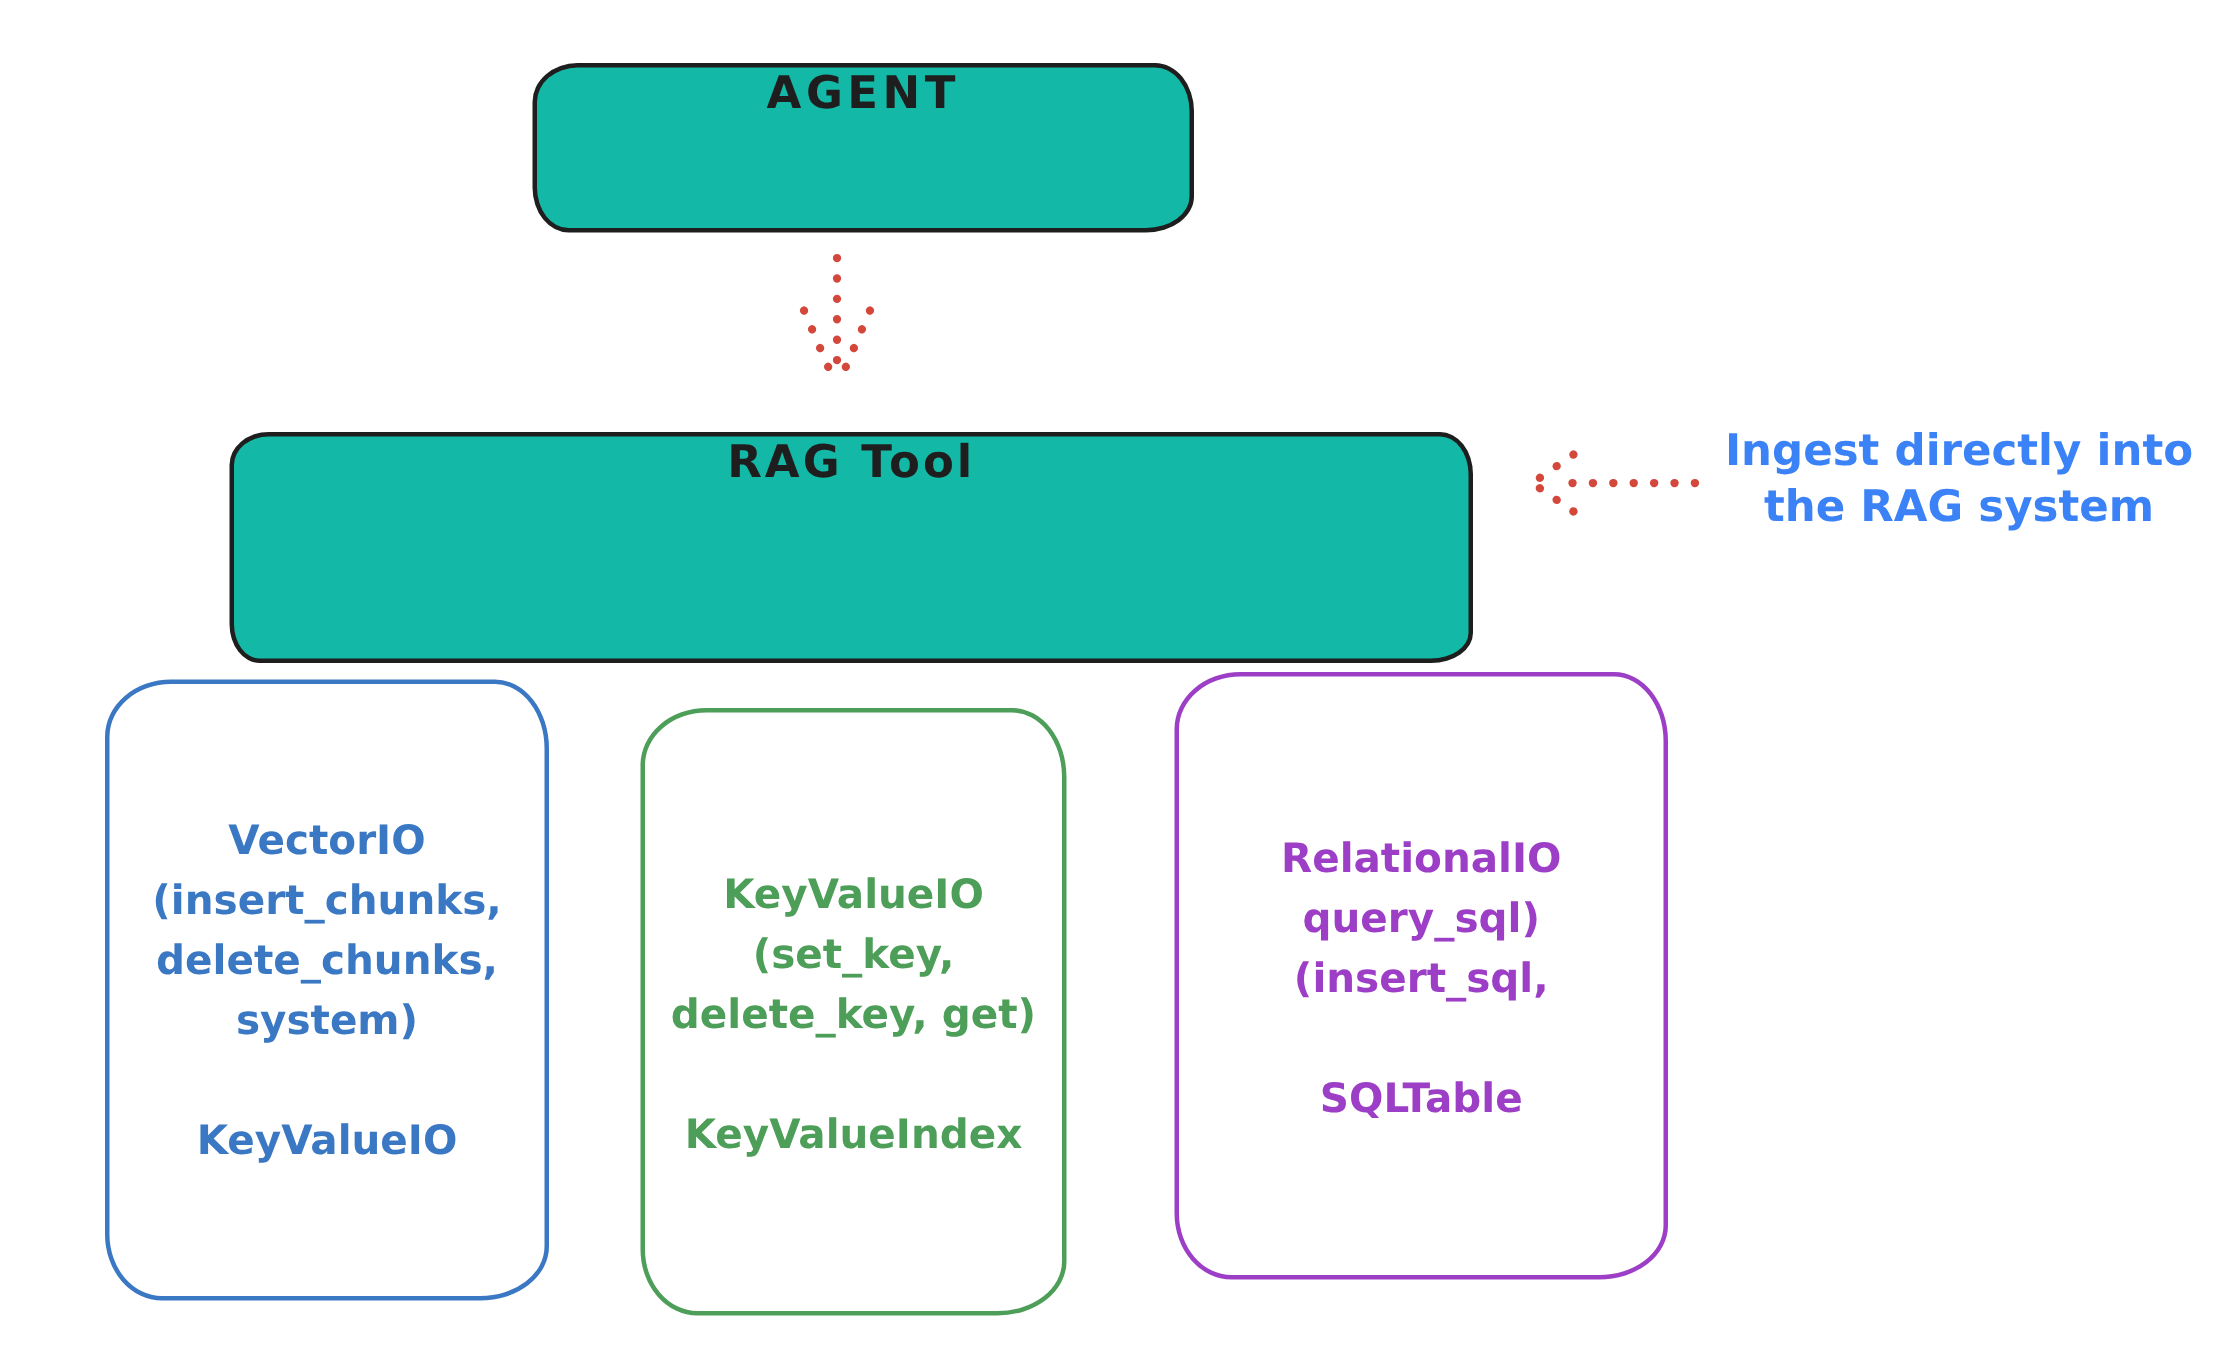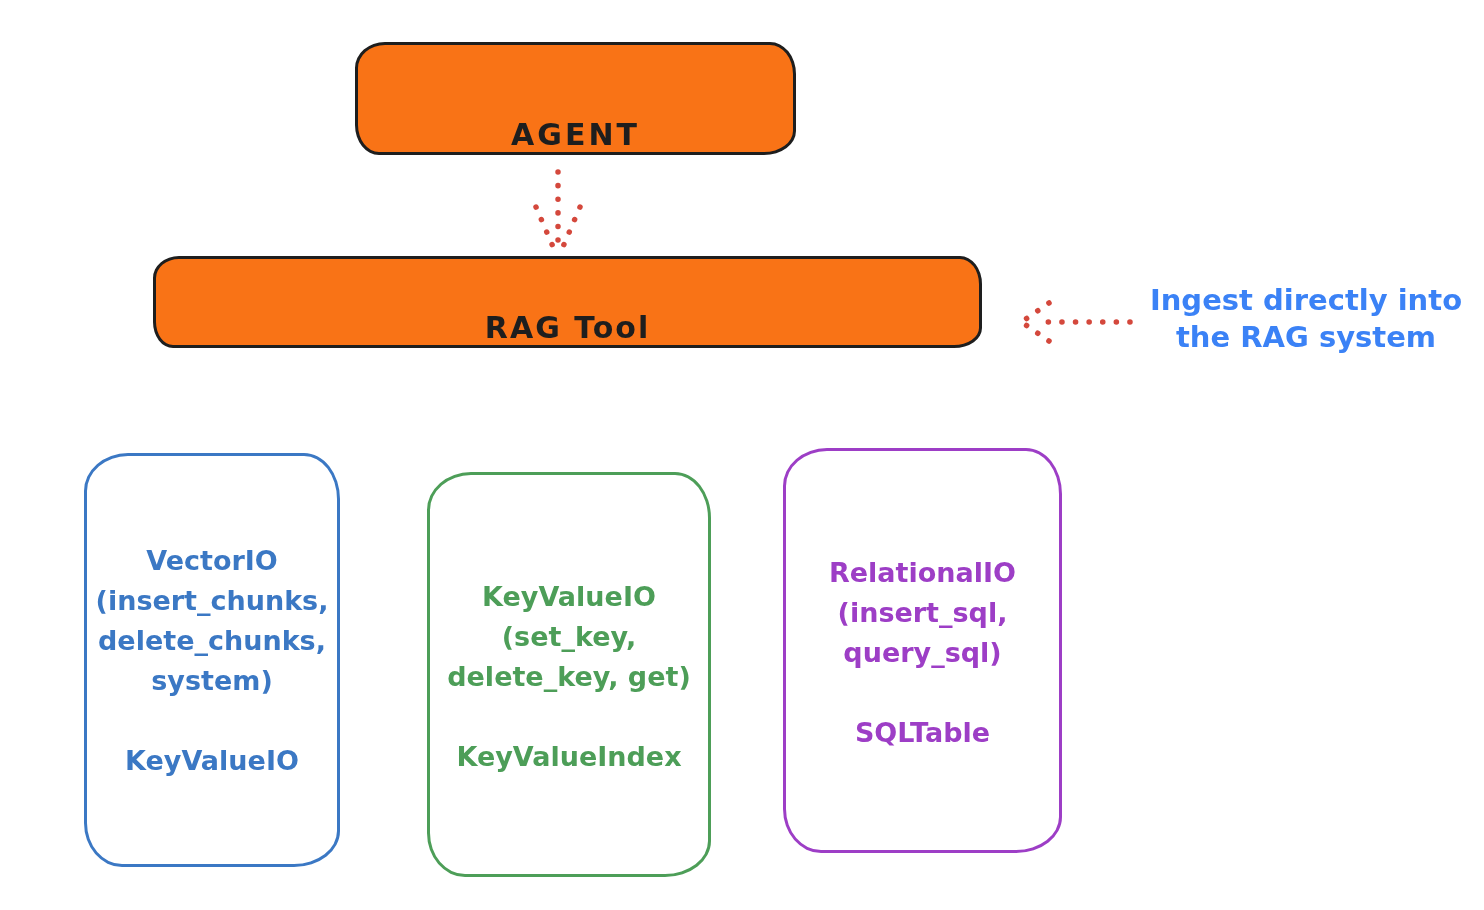--- a/index.html
+++ b/index.html
@@ -7,51 +7,51 @@
     position: relative;
     width: 1484px;
     height: 910px;
     background: #ffffff;
     font-family: "DejaVu Sans", sans-serif;
     overflow: hidden;
   }
   .sketchbox {
     position: absolute;
     border: 3.5px solid #1e1e1e;
-    background: #f97316;
+    background: #14b8a6;
     display: flex;
-    align-items: flex-end;
+    align-items: flex-start;
     justify-content: center;
     box-sizing: border-box;
   }
   .node-agent {
     left: 355px; top: 42px; width: 441px; height: 113px;
     border-radius: 30px 26px 32px 24px / 26px 32px 24px 30px;
   }
   .node-rag {
-    left: 153px; top: 256px; width: 829px; height: 92px;
+    left: 153px; top: 288px; width: 829px; height: 154px;
     border-radius: 26px 22px 28px 20px / 22px 28px 20px 26px;
   }
   .node-label {
     color: #1e1e1e;
     font-size: 30px;
     font-weight: 700;
     letter-spacing: 3px;
   }
   .storage {
     position: absolute;
     border-width: 3.5px;
     border-style: solid;
     background: #ffffff;
     box-sizing: border-box;
     border-radius: 44px 36px 46px 38px / 38px 46px 36px 44px;
   }
-  .storage-blue   { left: 84px;  top: 453px; width: 256px; height: 414px; border-color: #3b78c4; color: #3b78c4; }
+  .storage-blue   { left: 70px;  top: 453px; width: 296px; height: 414px; border-color: #3b78c4; color: #3b78c4; }
   .storage-green  { left: 427px; top: 472px; width: 284px; height: 405px; border-color: #4d9e58; color: #4d9e58; }
-  .storage-purple { left: 783px; top: 448px; width: 279px; height: 405px; border-color: #9d3ec6; color: #9d3ec6; }
+  .storage-purple { left: 783px; top: 448px; width: 329px; height: 405px; border-color: #9d3ec6; color: #9d3ec6; }
   .storage-content {
     position: absolute;
     left: 0; right: 0;
     text-align: center;
     font-size: 27px;
     font-weight: 700;
     line-height: 40px;
   }
   .content-blue   { top: 85px;  }
   .content-green  { top: 102px; }
@@ -125,20 +125,20 @@
       <div>(set_key,</div>
       <div>delete_key, get)</div>
       <div class="gap"></div>
       <div>KeyValueIndex</div>
     </div>
   </div>
 
   <div class="storage storage-purple">
     <div class="storage-content content-purple">
       <div>RelationalIO</div>
+      <div>query_sql)</div>
       <div>(insert_sql,</div>
-      <div>query_sql)</div>
       <div class="gap"></div>
       <div>SQLTable</div>
     </div>
   </div>
 
 </div>
 
 </body></html>

